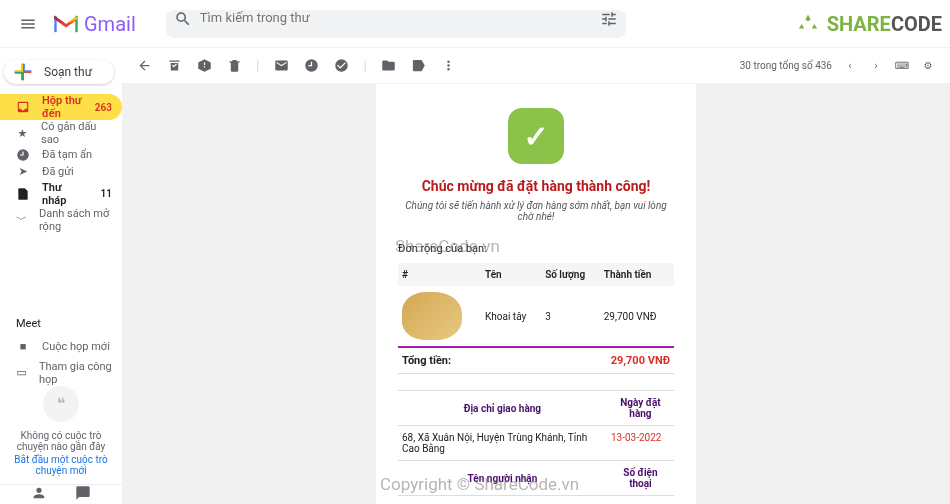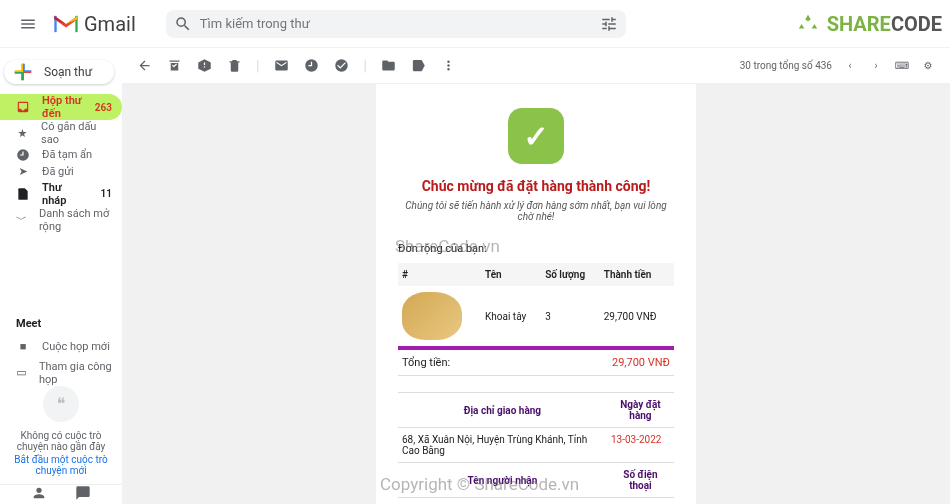--- a/index.html
+++ b/index.html
@@ -2,40 +2,40 @@
 <html><head>
 <meta charset="utf-8">
 <style>
 * { margin: 0; padding: 0; box-sizing: border-box; font-family: 'Roboto', Arial, sans-serif; }
 body { background: #fff; font-size: 14px; color: #202124; width: 950px; height: 504px; overflow: hidden; position: relative; }
 
 .header { height: 48px; display: flex; align-items: center; padding: 0 8px; border-bottom: 1px solid #f1f1f1; }
 .menu-btn { width: 40px; height: 40px; display: flex; align-items: center; justify-content: center; cursor: pointer; border-radius: 50%; }
 .logo { display: flex; align-items: center; margin-left: 4px; margin-right: 30px; }
 .logo-icon { width: 28px; height: 22px; position: relative; }
-.logo-text { font-size: 20px; color: #404040; margin-left: 4px; font-weight: 400; }
-.search-bar { flex: 1; max-width: 460px; height: 28px; background: #f1f3f4; border-radius: 8px; display: flex; align-items: center; padding: 0 8px; }
+.logo-text { font-size: 20px; color: #8b5cf6; margin-left: 4px; font-weight: 400; }
+.search-bar { flex: 1; max-width: 460px; height: 28px; background: #f1f3f4; border-radius: 8px; display: flex; align-items: flex-start; padding: 0 8px; }
 .search-input { flex: 1; border: none; background: transparent; outline: none; font-size: 13px; color: #5f6368; padding: 0 8px; }
 .header-right { margin-left: auto; display: flex; align-items: center; gap: 8px; }
 .sharecode-logo { font-size: 20px; font-weight: bold; }
 .sharecode-logo .s1 { color: #7cb342; } .sharecode-logo .s2 { color: #555; }
 
 .main { display: flex; height: calc(100% - 48px); }
 
 .sidebar { width: 122px; padding-top: 8px; display: flex; flex-direction: column; }
 .compose-btn { margin: 4px 8px 10px 4px; height: 36px; background: #fff; border: none; border-radius: 20px; box-shadow: 0 1px 3px rgba(0,0,0,0.2); display: flex; align-items: center; padding: 0 14px 0 8px; font-size: 12px; color: #3c4043; cursor: pointer; gap: 10px; }
 .nav-item { height: 26px; display: flex; align-items: center; padding: 0 10px 0 16px; font-size: 11px; color: #5f6368; cursor: pointer; border-radius: 0 13px 13px 0; gap: 12px; }
-.nav-item.active { background: #bef264; color: #d93025; font-weight: 600; }
+.nav-item.active { background: #fde047; color: #d93025; font-weight: 600; }
 .nav-item.bold { font-weight: 600; color: #202124; }
 .nav-item .count { margin-left: auto; font-size: 10px; }
 .nav-item.active .count { color: #d93025; }
 .nav-icon { width: 14px; height: 14px; display: flex; align-items: center; justify-content: center; }
 
 .meet-section { margin-top: 40px; }
-.section-title { font-size: 11px; font-weight: 700; padding: 4px 16px; color: #202124; margin-top: 40px; }
+.section-title { font-size: 11px; font-weight: 400; padding: 4px 16px; color: #202124; margin-top: 40px; }
 
 .hangouts-section { margin-top: 12px; }
 .hangout-user { display: flex; align-items: center; padding: 6px 16px; gap: 8px; font-size: 11px; }
 .avatar { width: 22px; height: 22px; border-radius: 50%; background: #e53935; color: #fff; display: flex; align-items: center; justify-content: center; font-size: 11px; position: relative; }
 .status-dot { position: absolute; bottom: -1px; right: -1px; width: 8px; height: 8px; background: #0f9d58; border-radius: 50%; border: 1.5px solid #fff; }
 .plus-end { margin-left: auto; color: #5f6368; font-size: 14px; }
 
 .empty-chat { margin-top: auto; text-align: center; padding: 0 8px 8px; font-size: 10px; color: #5f6368; }
 .chat-bubble { width: 36px; height: 36px; background: #f1f3f4; border-radius: 50%; margin: 0 auto 8px; display: flex; align-items: center; justify-content: center; color: #bdbdbd; font-size: 16px; }
 .start-chat { color: #1a73e8; cursor: pointer; margin-top: 2px; }
@@ -51,21 +51,21 @@
 .success-icon { width: 56px; height: 56px; background: #8bc34a; border-radius: 14px; margin: 6px auto 14px; display: flex; align-items: center; justify-content: center; }
 .check { color: #fff; font-size: 30px; font-weight: bold; }
 .success-title { text-align: center; font-size: 14px; font-weight: bold; color: #b91c1c; margin-bottom: 6px; }
 .success-sub { text-align: center; font-style: italic; font-size: 10px; color: #555; margin-bottom: 20px; }
 .order-label { font-size: 11px; margin-bottom: 8px; }
 
 table.order { width: 100%; border-collapse: collapse; font-size: 10px; }
 table.order th { text-align: left; background: #f5f5f5; padding: 6px 4px; font-weight: 600; }
 table.order td { padding: 6px 4px; vertical-align: middle; }
 .product-img { width: 60px; height: 48px; background: linear-gradient(135deg,#d4a855,#e8c880); border-radius: 40% 45% 42% 38%; position: relative; }
-.total-row td { border-top: 4px solid #a21caf; border-bottom: 1px solid #ddd; padding: 8px 4px; font-weight: normal; font-size: 11px; }
+.total-row td { border-top: 2px solid #a21caf; border-bottom: 1px solid #ddd; padding: 8px 4px; font-weight: bold; font-size: 11px; }
 .total-row .amt { color: #d93025; text-align: right; }
 
 table.ship { width: 100%; margin-top: 16px; font-size: 10px; border-collapse: collapse; }
 table.ship th { padding: 6px 4px; color: #4a0e6b; font-weight: bold; border-top: 1px solid #ddd; border-bottom: 1px solid #ddd; }
 table.ship td { padding: 6px 4px; vertical-align: top; }
 .order-date { color: #d93025; text-align: left; }
 
 .watermark { position: absolute; color: rgba(120,120,120,0.55); font-size: 17px; pointer-events: none; font-weight: 400; }
 .wm1 { top: 236px; left: 395px; }
 .wm2 { bottom: 10px; left: 380px; }

